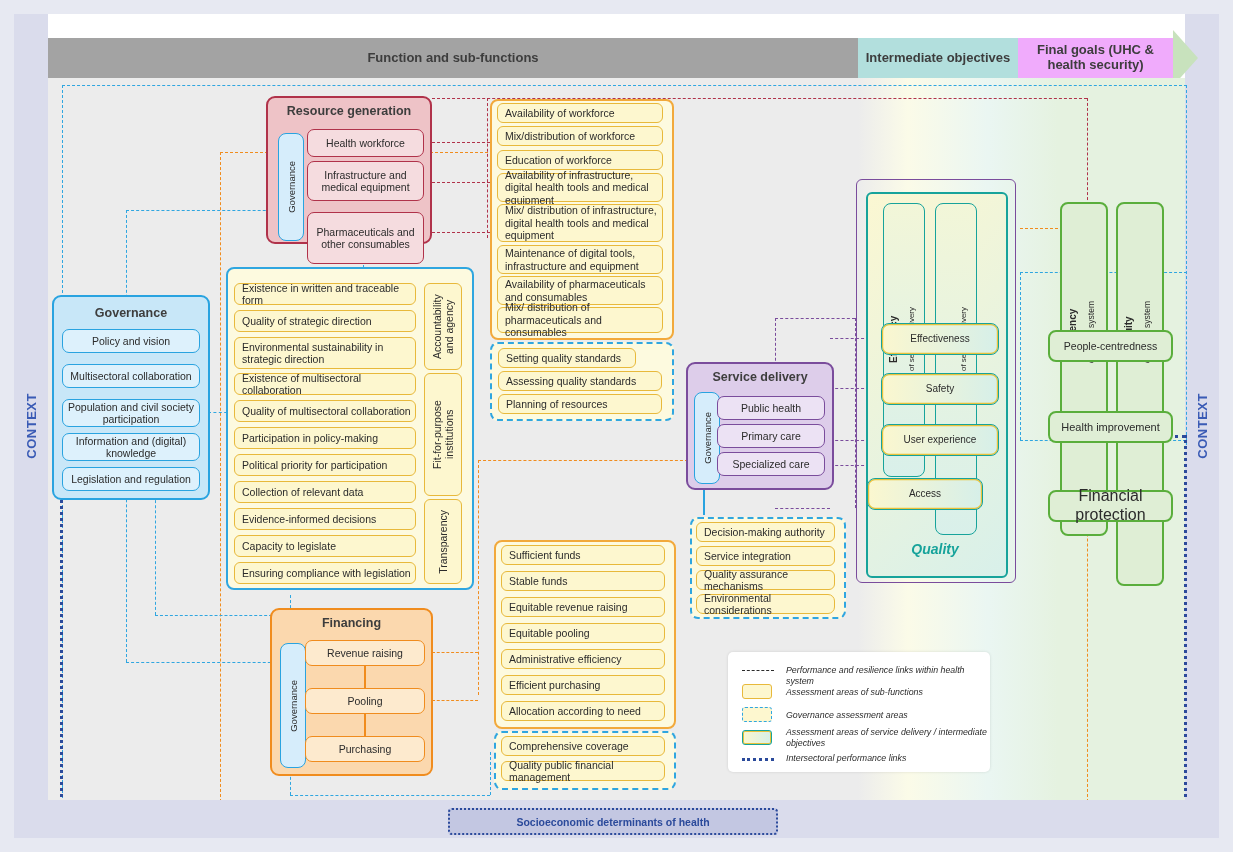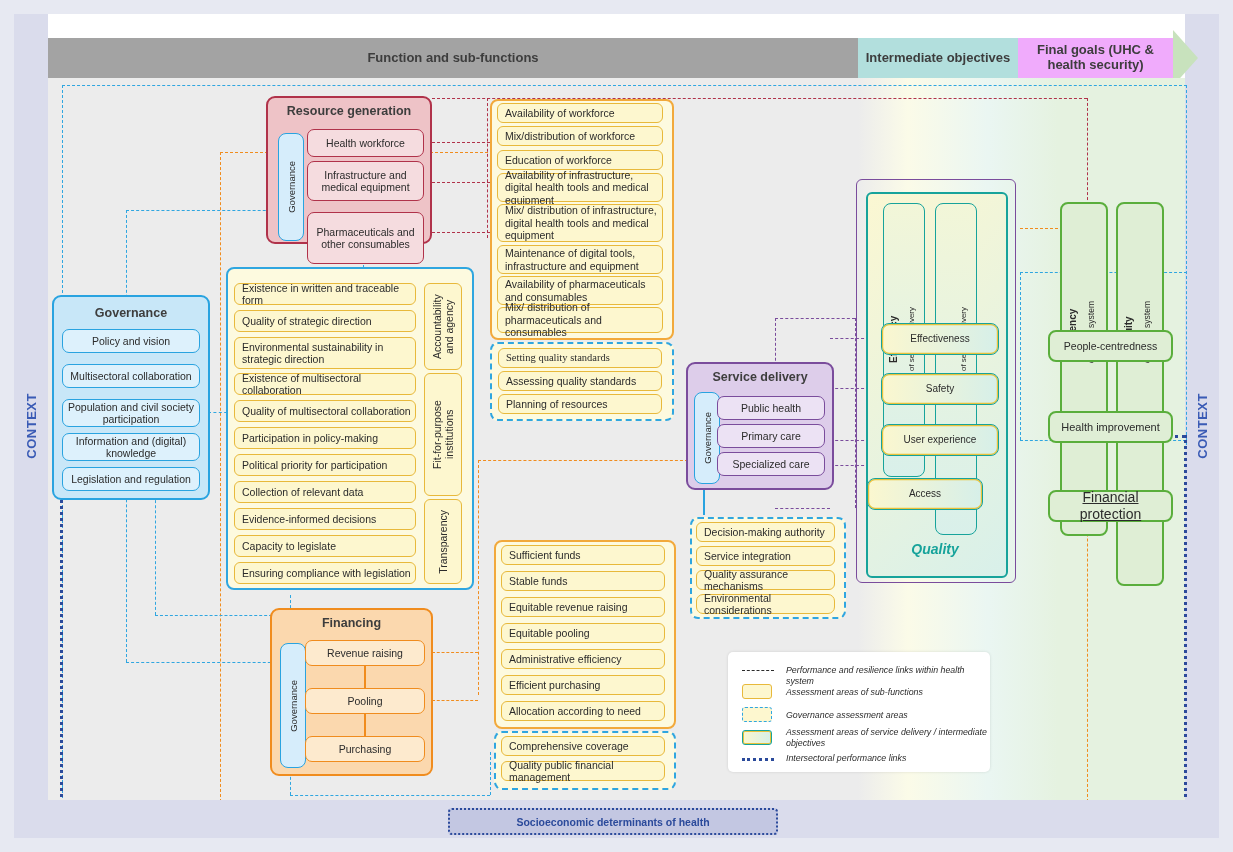--- a/index.html
+++ b/index.html
@@ -208,21 +208,21 @@
       <div class="lbl">Maintenance of digital tools, infrastructure and equipment</div>
     </div>
   <div class="box yel" style="left:497px;top:276px;width:166px;height:29px;">
       <div class="lbl">Availability of pharmaceuticals and consumables</div>
     </div>
   <div class="box yel" style="left:497px;top:307px;width:166px;height:26px;">
       <div class="lbl">Mix/ distribution of pharmaceuticals and consumables</div>
     </div>
 
   <div class="grp-blue-dash" style="position:absolute;left:490px;top:342px;width:180px;height:75px;"></div>
-  <div class="box yel" style="left:498px;top:348px;width:164px;height:20px;font-family:Liberation Serif, serif;">
+  <div class="box yel" style="left:498px;top:348px;width:138px;height:20px;">
       <div class="lbl">Setting quality standards</div>
     </div>
   <div class="box yel" style="left:498px;top:371px;width:164px;height:20px;">
       <div class="lbl">Assessing quality standards</div>
     </div>
   <div class="box yel" style="left:498px;top:394px;width:164px;height:20px;">
       <div class="lbl">Planning of resources</div>
     </div>
 
   <div class="box fn-blue" style="left:52px;top:295px;width:158px;height:205px;"></div>
@@ -410,21 +410,21 @@
       <span style="font-size:8.5px;color:#2b2b2b;">of health system</span>
     </div>
   </div>
   <div class="box g-item" style="left:1048px;top:330px;width:125px;height:32px;">
       <div class="lbl" style="font-size:10.5px;">People-centredness</div>
     </div>
   <div class="box g-item" style="left:1048px;top:411px;width:125px;height:32px;">
       <div class="lbl" style="font-size:11px;">Health improvement</div>
     </div>
   <div class="box g-item" style="left:1048px;top:490px;width:125px;height:32px;">
-      <div class="lbl" style="font-size:14px;text-decoration:underline;">Financial protection</div>
+      <div class="lbl" style="font-size:16px;">Financial protection</div>
     </div>
 
   <div id="legend">
     <div class="lg-dash" style="top:18px;"></div>
     <div class="lg-txt" style="top:13px;">Performance and resilience links within health system</div>
 
     <div class="lg-swatch" style="top:32px;background:#fdf7cf;border:1.8px solid #e8b93b;border-radius:3px;"></div>
     <div class="lg-txt" style="top:35px;">Assessment areas of sub-functions</div>
 
     <div class="lg-swatch" style="top:55px;background:#fdf7cf;border:1.8px dashed #2fa6e0;border-radius:3px;"></div>

